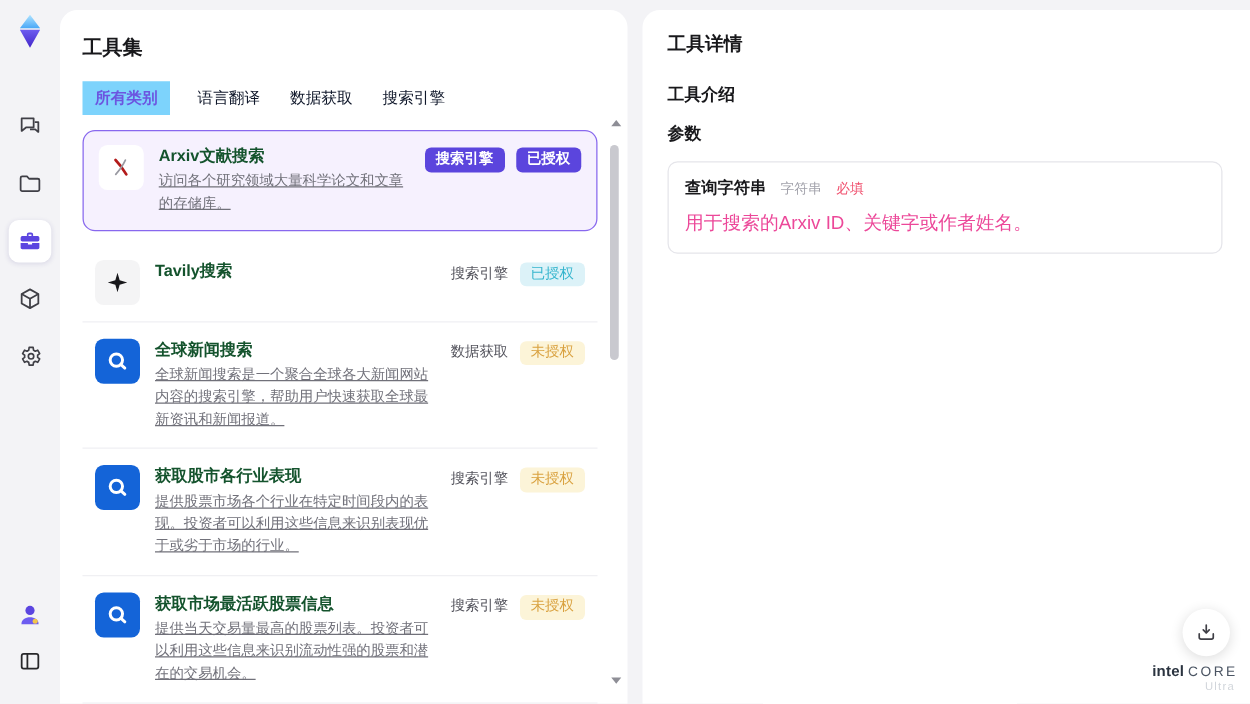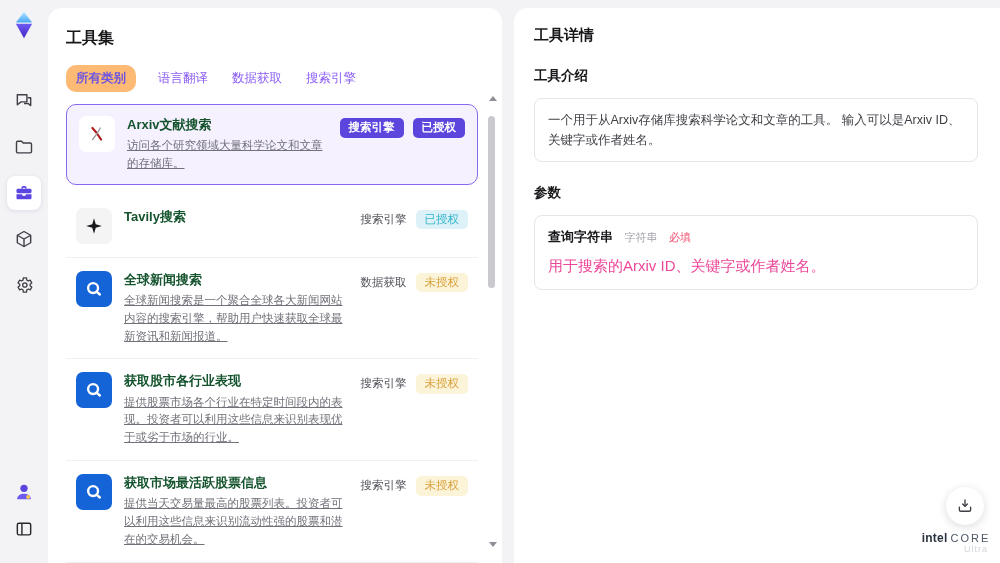--- a/index.html
+++ b/index.html
@@ -40,24 +40,24 @@
     width:454px;border-radius:14px 14px 0 0;
     padding:16px 14px 0 18px;box-sizing:border-box;position:relative;
   }
   .detail-panel{
     flex:1;border-radius:14px 0 0 0;
     padding:18px 22px 0 20px;box-sizing:border-box;position:relative;
   }
   .page-title{font-size:16px;font-weight:700;color:#18181b;margin:4px 0 16px 0;}
   
   .tabs{display:flex;align-items:center;gap:20px;margin-bottom:12px;}
-  .tab{font-size:12.5px;color:#8b5cf6;cursor:pointer;padding:5px 2px;white-space:nowrap;}
+  .tab{font-size:12.5px;color:#0f172a;cursor:pointer;padding:5px 2px;white-space:nowrap;}
   .tab.active{
-    background:#fdba74;color:#6c55e0;font-weight:700;
-    padding:5px 10px;border-radius:10px;font-family:Liberation Serif, serif;
+    background:#7dd3fc;color:#6c55e0;font-weight:700;
+    padding:5px 10px;border-radius:0;font-family:Liberation Serif, serif;
   }
   
   .tool-list{width:412px;}
   .card{
     display:flex;align-items:flex-start;gap:12px;
     padding:13px 10px;cursor:pointer;position:relative;
     border-bottom:1px solid #f0f0f3;
   }
   .card.selected{
     border:1.5px solid #8868ee;background:#f6f1fe;border-radius:10px;
@@ -269,23 +269,20 @@
     <div class="scrollbar">
       <div class="sb-arrow sb-up"></div>
       <div class="sb-thumb"></div>
       <div class="sb-arrow sb-down"></div>
     </div>
   </div>
 
   <div class="panel detail-panel">
     <div class="detail-title">工具详情</div>
     <div class="section-heading">工具介绍</div>
-    <div class="detail-box">
-      <div class="intro-text">一个用于从Arxiv存储库搜索科学论文和文章的工具。 输入可以是Arxiv ID、关键字或作者姓名。</div>
-    </div>
     <div class="section-heading">参数</div>
     <div class="detail-box">
       <div>
         <span class="param-name">查询字符串</span>
         <span class="param-type">字符串</span>
         <span class="param-required">必填</span>
       </div>
       <div class="param-desc">用于搜索的Arxiv ID、关键字或作者姓名。</div>
     </div>
   </div>

